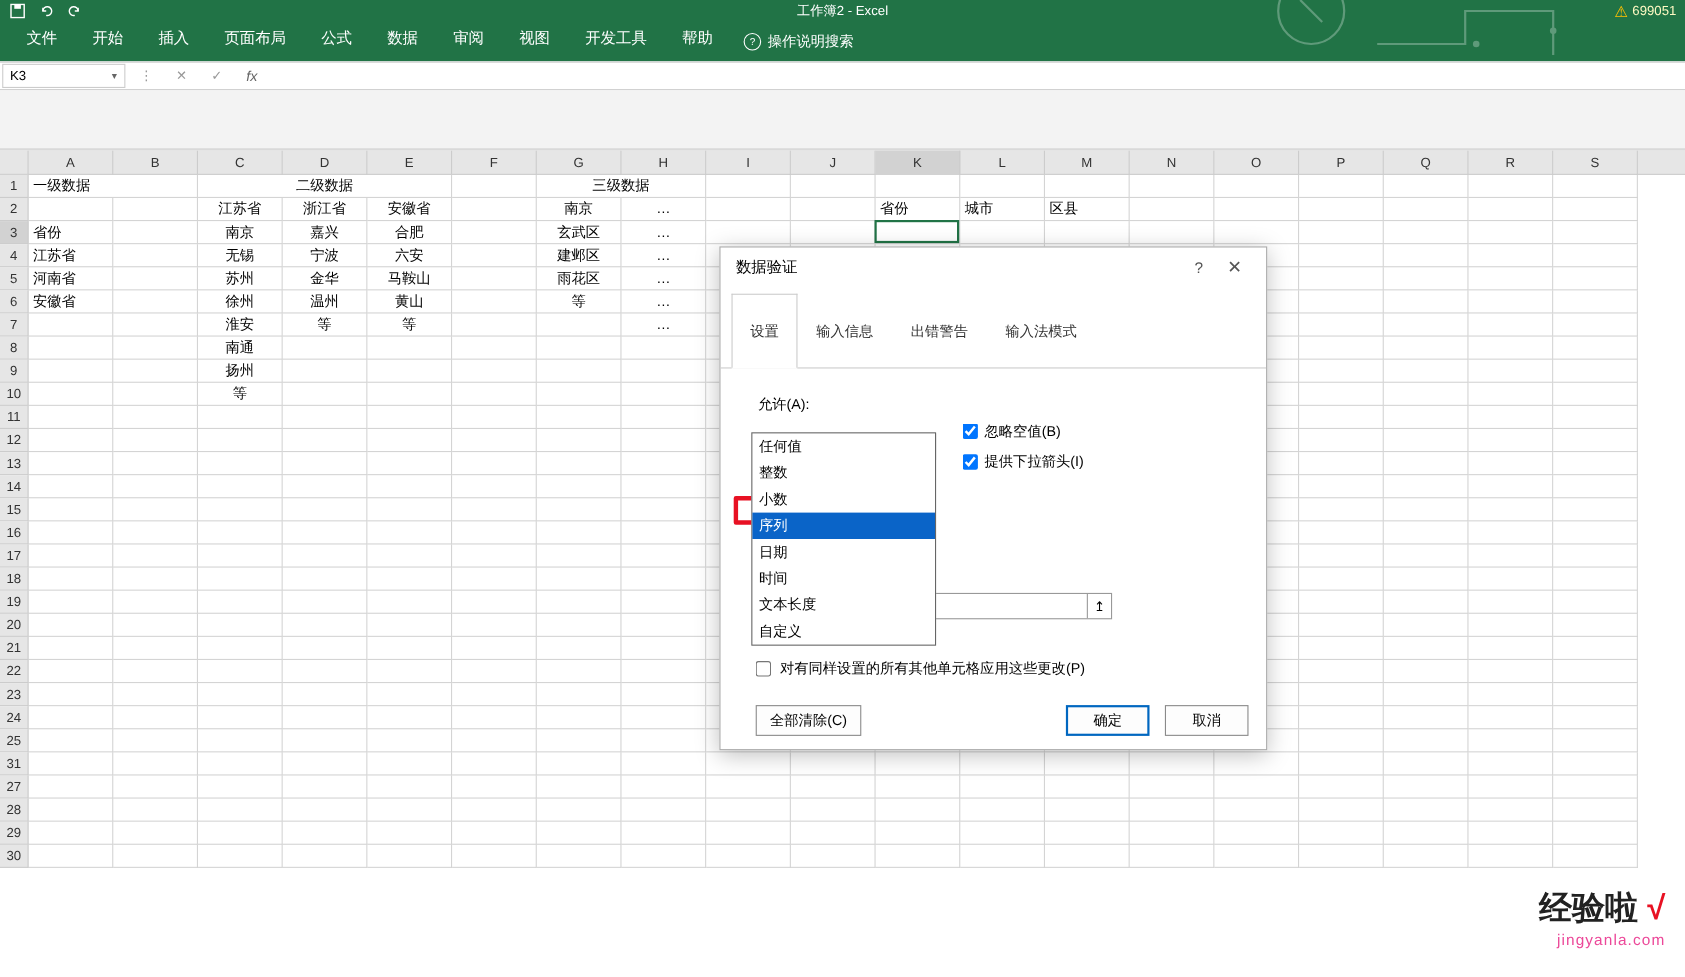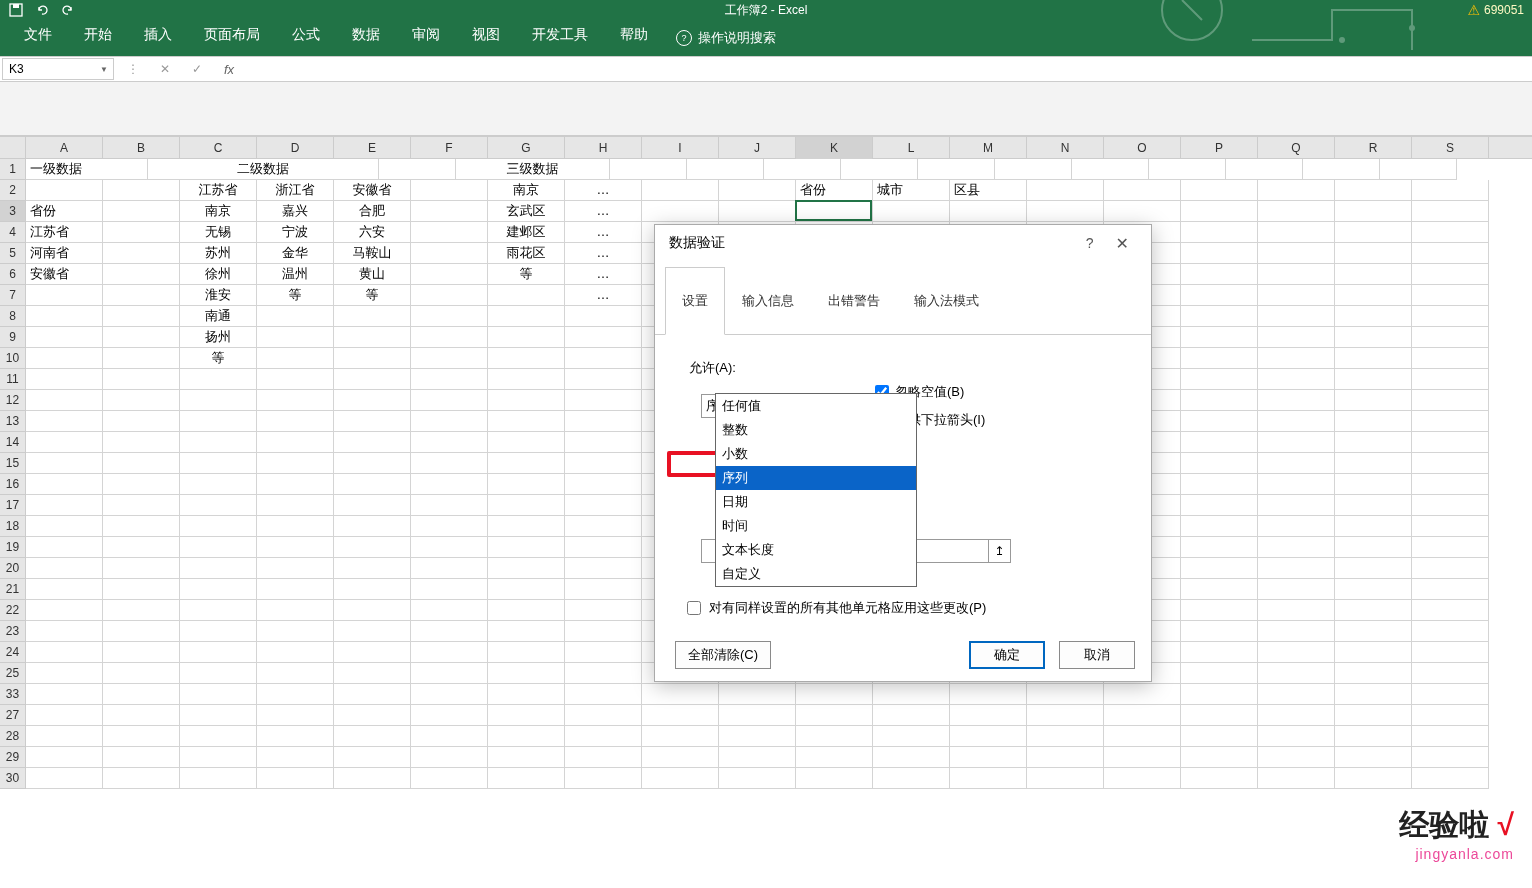--- a/index.html
+++ b/index.html
@@ -41,21 +41,21 @@
 .grid-body { display: flex; }
 .row-headers { display: flex; flex-direction: column; }
 .rh { width: 26px; height: 21px; background: #e6e6e6; border-right: 1px solid #ccc; border-bottom: 1px solid #ccc; text-align: center; font-size: 12px; line-height: 21px; color: #333; cursor: pointer; }
 .rh.sel { background: #d2d2d2; }
 .cells { position: relative; }
 .row { display: flex; height: 21px; }
 .cell { width: 77px; height: 21px; border-right: 1px solid #d4d4d4; border-bottom: 1px solid #d4d4d4; font-size: 13px; padding: 0 4px; line-height: 20px; overflow: hidden; white-space: nowrap; }
 .cell.c { text-align: center; }
 
 
-.merge-AB { width: 122px; font-family: Liberation Serif, serif; }
+.merge-AB { width: 154px; font-family: Liberation Serif, serif; }
 .merge-CDE { width: 231px; }
 .merge-GH { width: 154px; }
 
 .active-cell { position: absolute; border: 2px solid #217346; pointer-events: none; z-index: 5; }
 
 
 .dialog { position: absolute; left: 654px; top: 224px; width: 498px; height: 458px; background: #fff; border: 1px solid #aaa; box-shadow: 0 4px 20px rgba(0,0,0,0.25); z-index: 100; }
 .dlg-title { height: 36px; display: flex; align-items: center; padding: 0 14px; font-size: 14px; }
 .dlg-title .dlg-help { margin-left: auto; cursor: pointer; font-size: 14px; color: #555; padding: 4px 8px; }
 .dlg-title .dlg-close { cursor: pointer; font-size: 16px; color: #555; padding: 4px 8px; margin-left: 6px; }
@@ -64,32 +64,32 @@
 .dlg-tab.active { border-color: #ccc; background: #fff; border-bottom: 1px solid #fff; margin-bottom: -1px; }
 .dlg-body { padding: 14px 18px; font-size: 13px; }
 .lbl { margin: 10px 0 6px 16px; }
 .allow-row { display: flex; align-items: center; gap: 24px; margin-left: 28px; }
 .combo { width: 150px; height: 24px; border: 1px solid #999; display: flex; align-items: center; padding: 0 4px; position: relative; background: #fff; }
 .combo .dd-btn { position: absolute; right: 0; top: 0; width: 18px; height: 22px; border-left: 1px solid #999; display: flex; align-items: center; justify-content: center; font-size: 9px; cursor: pointer; background: #eee; }
 .chk-col { display: flex; flex-direction: column; gap: 10px; }
 .chk { display: flex; align-items: center; gap: 6px; }
 .chk input { width: 14px; height: 14px; }
 
-.droplist { position: absolute; left: 28px; top: 168px; width: 202px; border: 1px solid #666; background: #fff; z-index: 10; margin-left: 32px; }
+.droplist { position: absolute; left: 28px; top: 168px; width: 168px; border: 1px solid #666; background: #fff; z-index: 10; }
 .dl-item { padding: 3px 6px; font-size: 13px; cursor: pointer; }
 .dl-item.sel { background: #0a64c8; color: #fff; }
 .red-box { position: absolute; border: 4px solid #e81123; border-radius: 2px; pointer-events: none; }
 
 .src-input { width: 310px; height: 24px; border: 1px solid #999; display: flex; align-items: center; padding: 0 4px; margin-left: 28px; position: relative; }
 .src-btn { position: absolute; right: 0; top: 0; width: 22px; height: 22px; border-left: 1px solid #999; display: flex; align-items: center; justify-content: center; cursor: pointer; font-size: 12px; }
 
 .apply-row { display: flex; align-items: center; gap: 8px; margin: 36px 0 0 14px; }
 .apply-row input { width: 14px; height: 14px; }
 
-.dlg-foot { position: absolute; bottom: 12px; left: 4px; right: 0; display: flex; padding: 0 16px; align-items: center; }
+.dlg-foot { position: absolute; bottom: 12px; left: 16px; right: 0; display: flex; padding: 0 16px; align-items: center; }
 .btn { min-width: 76px; height: 28px; border: 1px solid #8a8a8a; background: #fdfdfd; font-size: 13px; cursor: pointer; padding: 0 12px; }
 .btn.primary { border: 2px solid #0067c0; }
 .dlg-foot .right { margin-left: auto; display: flex; gap: 14px; }
 
 
 .watermark { position: absolute; right: 18px; bottom: 26px; text-align: right; pointer-events: none; }
 .watermark .wm1 { font-size: 30px; font-weight: bold; color: #222; }
 .watermark .wm1 .red { color: #e81123; }
 .watermark .wm2 { font-size: 14px; color: #ec4899; letter-spacing: 1px; }
 </style>
@@ -210,21 +210,21 @@
         <div class="rh">16</div>
         <div class="rh">17</div>
         <div class="rh">18</div>
         <div class="rh">19</div>
         <div class="rh">20</div>
         <div class="rh">21</div>
         <div class="rh">22</div>
         <div class="rh">23</div>
         <div class="rh">24</div>
         <div class="rh">25</div>
-        <div class="rh">33</div>
+        <div class="rh">31</div>
         <div class="rh">27</div>
         <div class="rh">28</div>
         <div class="rh">29</div>
         <div class="rh">30</div>
       </div>
     <div class="cells" id="cells">
 
       <div class="row">
         <div class="cell merge-AB">一级数据</div>
         <div class="cell merge-CDE c">二级数据</div>

